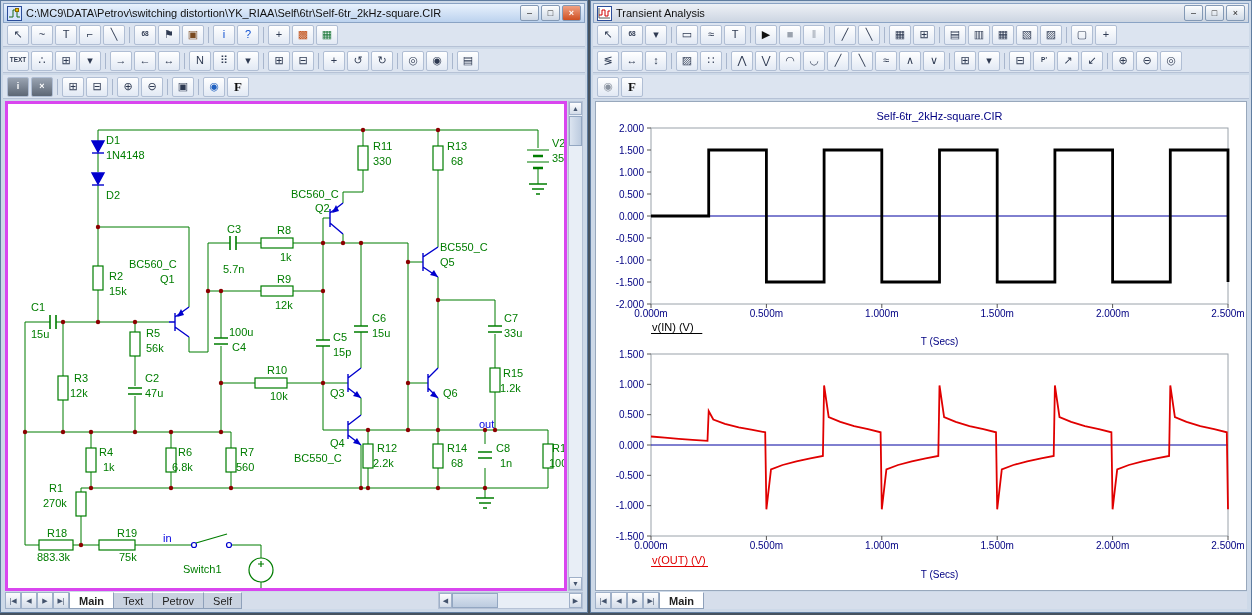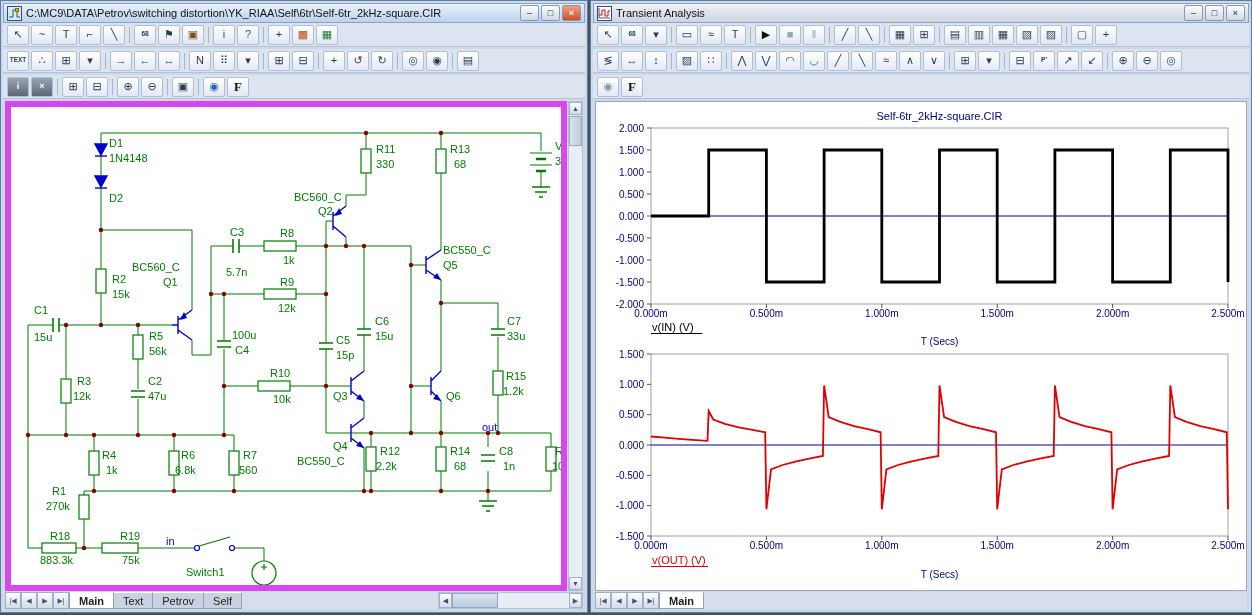--- a/index.html
+++ b/index.html
@@ -27,21 +27,21 @@
   .tbtn{width:20px;height:18px;margin:0 1px;display:inline-flex;align-items:center;justify-content:center;
       font-size:11px;line-height:1;color:#2e3a52;background:linear-gradient(#ffffff,#e2e9f4);
       border:1px solid #b0bed4;border-radius:2px;flex:none;overflow:hidden;}
   .tbtn.tiny{font-size:6.5px;font-weight:bold;letter-spacing:0;}
   .tbtn.circ{color:#fff;}
   .tbtn.circ:before{content:"";}
   .tbtn.circ{background:linear-gradient(#9aa4b2,#5d6775);font-size:9px;font-weight:bold;}
   .tbtn.serifF{font-family:"Liberation Serif",serif;font-weight:bold;font-size:13px;color:#111;}
   .tsep{width:1px;height:16px;background:#a8b6cd;margin:0 3px;flex:none;}
   .schem{position:absolute;left:4px;right:20px;top:100px;bottom:21px;background:#fff;
-      border:6px solid #d946ef;overflow:hidden;}
+      border:3px solid #d946ef;overflow:hidden;}
   .plots{position:absolute;left:4px;right:4px;top:100px;bottom:21px;background:#fff;
       border:1px solid #98a8bc;overflow:hidden;}
   .vscroll{position:absolute;right:4px;width:15px;top:100px;bottom:21px;background:#e8eef6;
       border:1px solid #b6c2d6;box-sizing:border-box;}
   .sbtn{width:13px;height:13px;display:inline-flex;align-items:center;justify-content:center;
       font-size:7px;color:#43536d;background:linear-gradient(#fdfdfe,#d3dce9);
       border:1px solid #9fb0c8;box-sizing:border-box;flex:none;line-height:1;}
   .vscroll .sbtn{position:absolute;left:0;}
   .vscroll .top{top:0;}
   .vscroll .bot{bottom:0;}

